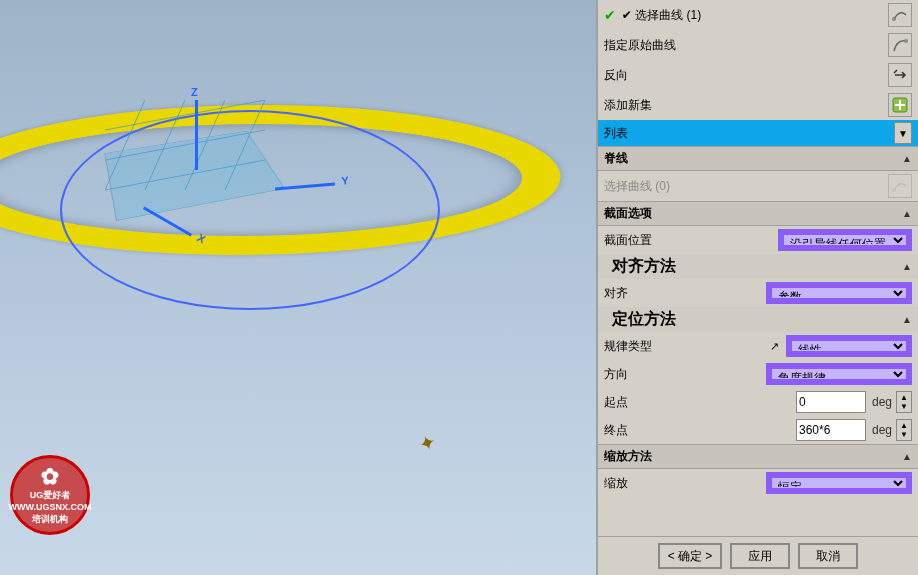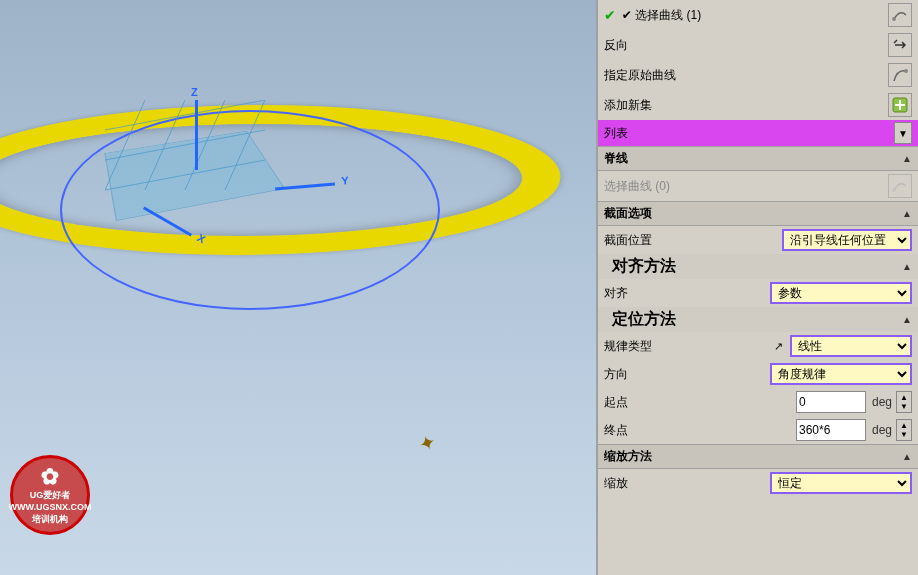--- a/index.html
+++ b/index.html
@@ -181,22 +181,22 @@
     }
     .section-header-title {
       flex: 1; font-size: 12px; font-weight: bold; color: #000;
     }
     .collapse-icon { font-size: 10px; color: #333; }
 
     
     .panel-select {
       flex: 1;
       height: 22px;
-      background: #fef9c3;
-      border: 2px solid #8b5cf6;
+      background: #c4b5fd;
+      border: 6px solid #8b5cf6;
       font-size: 12px;
       padding: 1px 2px;
       cursor: pointer;
     }
 
     
     .subsection-header {
       display: flex;
       align-items: center;
       background: #d0ccc4;
@@ -249,21 +249,21 @@
     .right-panel::-webkit-scrollbar-track { background: #c0c0c0; }
     .right-panel::-webkit-scrollbar-thumb { background: #999; border-radius: 2px; }
 
     
     .panel-scroll-area { flex: 1; overflow-y: auto; }
 
     
     .list-row {
       display: flex; align-items: center;
       padding: 2px 6px;
-      background: #d946ef;
+      background: #0ea5e9;
     }
     .list-arrow {
       width: 18px; height: 22px;
       background: #d4d0c8;
       border: 1px solid #888;
       font-size: 10px;
       cursor: pointer;
       display: flex; align-items: center; justify-content: center;
     }
   </style>
@@ -318,37 +318,37 @@
         <span class="select-label">✔ 选择曲线 (1)</span>
         <div class="icon-btn">
           <svg width="16" height="16" viewBox="0 0 16 16">
             <path d="M2 12 Q8 2 14 8" stroke="#666" stroke-width="1.5" fill="none"></path>
             <circle cx="2" cy="12" r="2" fill="#888"></circle>
           </svg>
         </div>
       </div>
 
       <div class="panel-row">
+        <span class="panel-row-label">指定原始曲线</span>
+        <div style="flex:1;"></div>
+        <div class="icon-btn">
+          <svg width="16" height="16" viewBox="0 0 16 16">
+            <path d="M2 14 Q5 2 14 4" stroke="#666" stroke-width="1.5" fill="none"></path>
+            <circle cx="14" cy="4" r="2" fill="#888"></circle>
+          </svg>
+        </div>
+      </div>
+
+      <div class="panel-row">
         <span class="panel-row-label">反向</span>
         <div style="flex:1;"></div>
         <div class="icon-btn">
           <svg width="16" height="16" viewBox="0 0 16 16">
             <path d="M3 8 L13 8 M10 5 L13 8 L10 11" stroke="#333" stroke-width="1.5" fill="none"></path>
             <path d="M2 6 L5 3" stroke="#333" stroke-width="1.5" fill="none"></path>
-          </svg>
-        </div>
-      </div>
-
-      <div class="panel-row">
-        <span class="panel-row-label">指定原始曲线</span>
-        <div style="flex:1;"></div>
-        <div class="icon-btn">
-          <svg width="16" height="16" viewBox="0 0 16 16">
-            <path d="M2 14 Q5 2 14 4" stroke="#666" stroke-width="1.5" fill="none"></path>
-            <circle cx="14" cy="4" r="2" fill="#888"></circle>
           </svg>
         </div>
       </div>
 
       <div class="panel-row">
         <span class="panel-row-label">添加新集</span>
         <div style="flex:1;"></div>
         <div class="icon-btn">
           <svg width="16" height="16" viewBox="0 0 16 16">
             <rect x="1" y="1" width="14" height="14" rx="2" fill="#8BC34A" stroke="#5a8a20" stroke-width="1"></rect>
@@ -435,14 +435,19 @@
       </div>
       <div class="panel-row">
         <span class="panel-row-label">缩放</span>
         <div style="flex:1;"></div>
         <select class="panel-select" style="width:100px;"><option>恒定</option></select>
       </div>
 
       <div style="height:30px;"></div>
     </div>
 
+    <div class="bottom-buttons">
+      <button class="dialog-btn">&lt; 确定 &gt;</button>
+      <button class="dialog-btn">应用</button>
+      <button class="dialog-btn">取消</button>
+    </div>
   </div>
 </div>
 
 </body></html>

